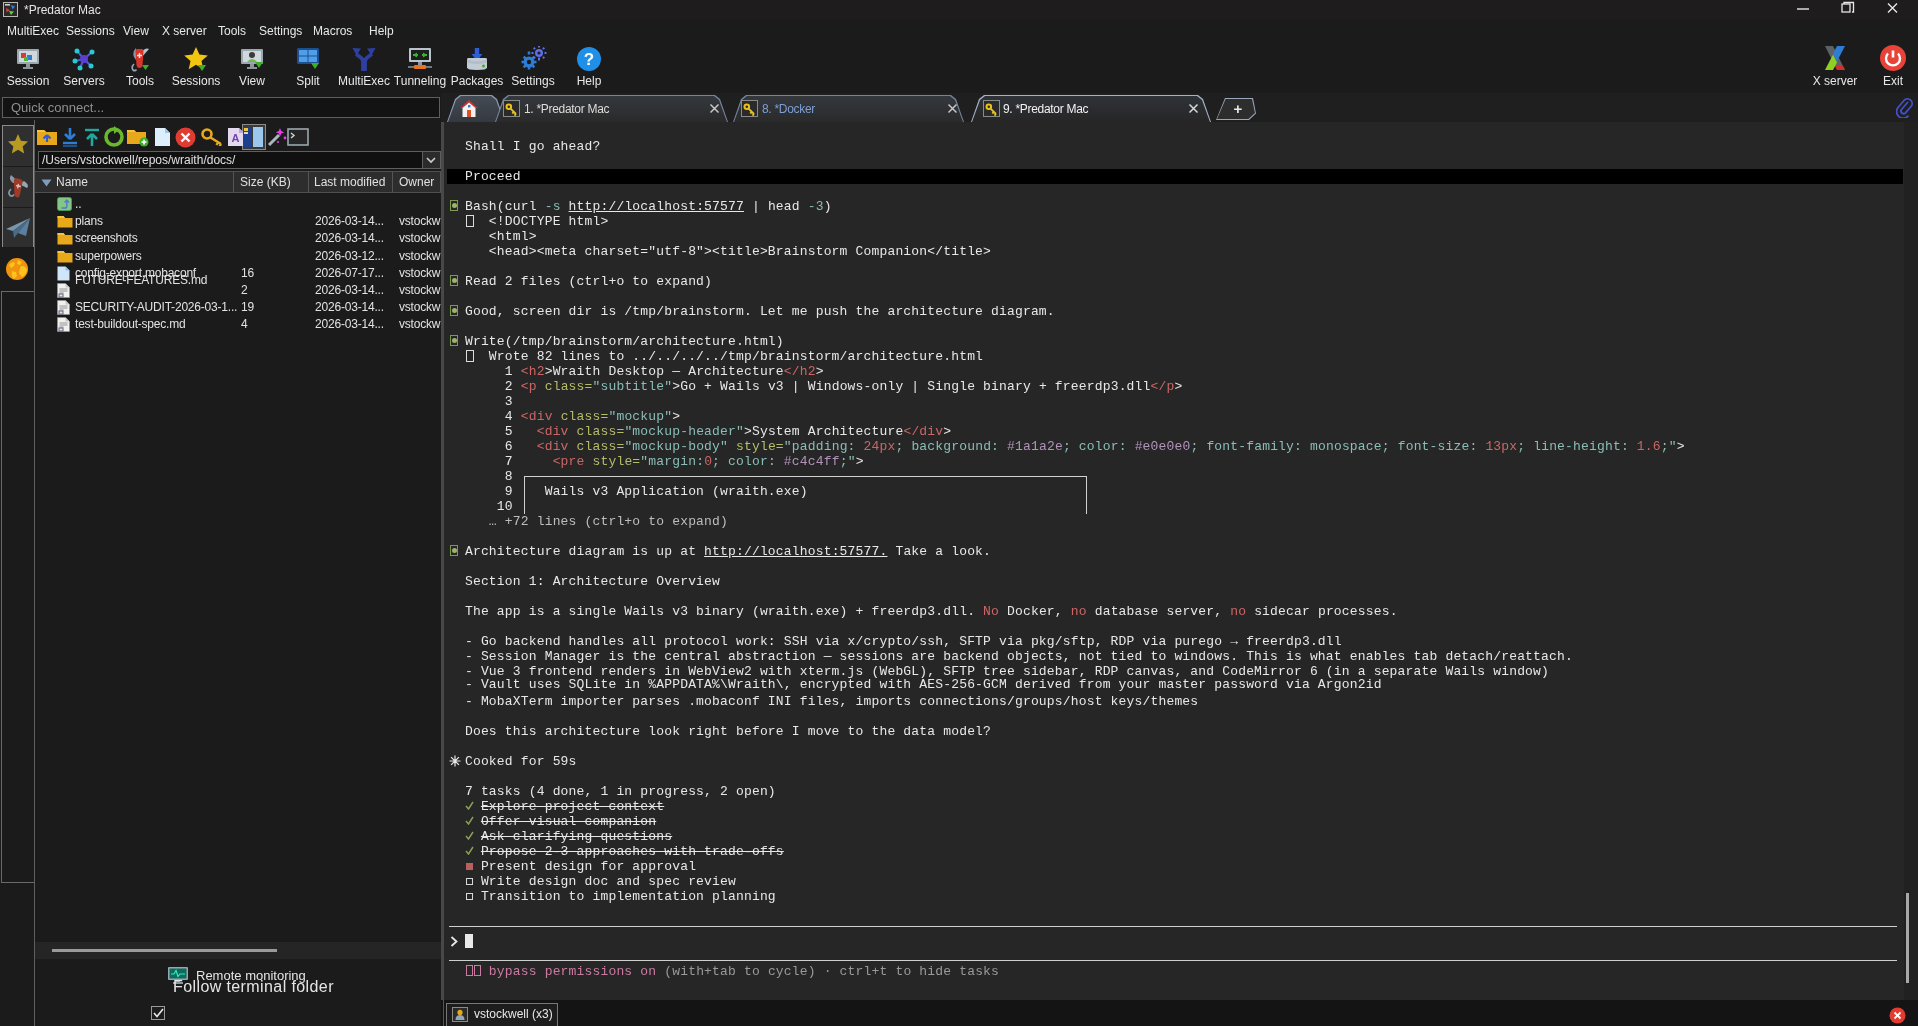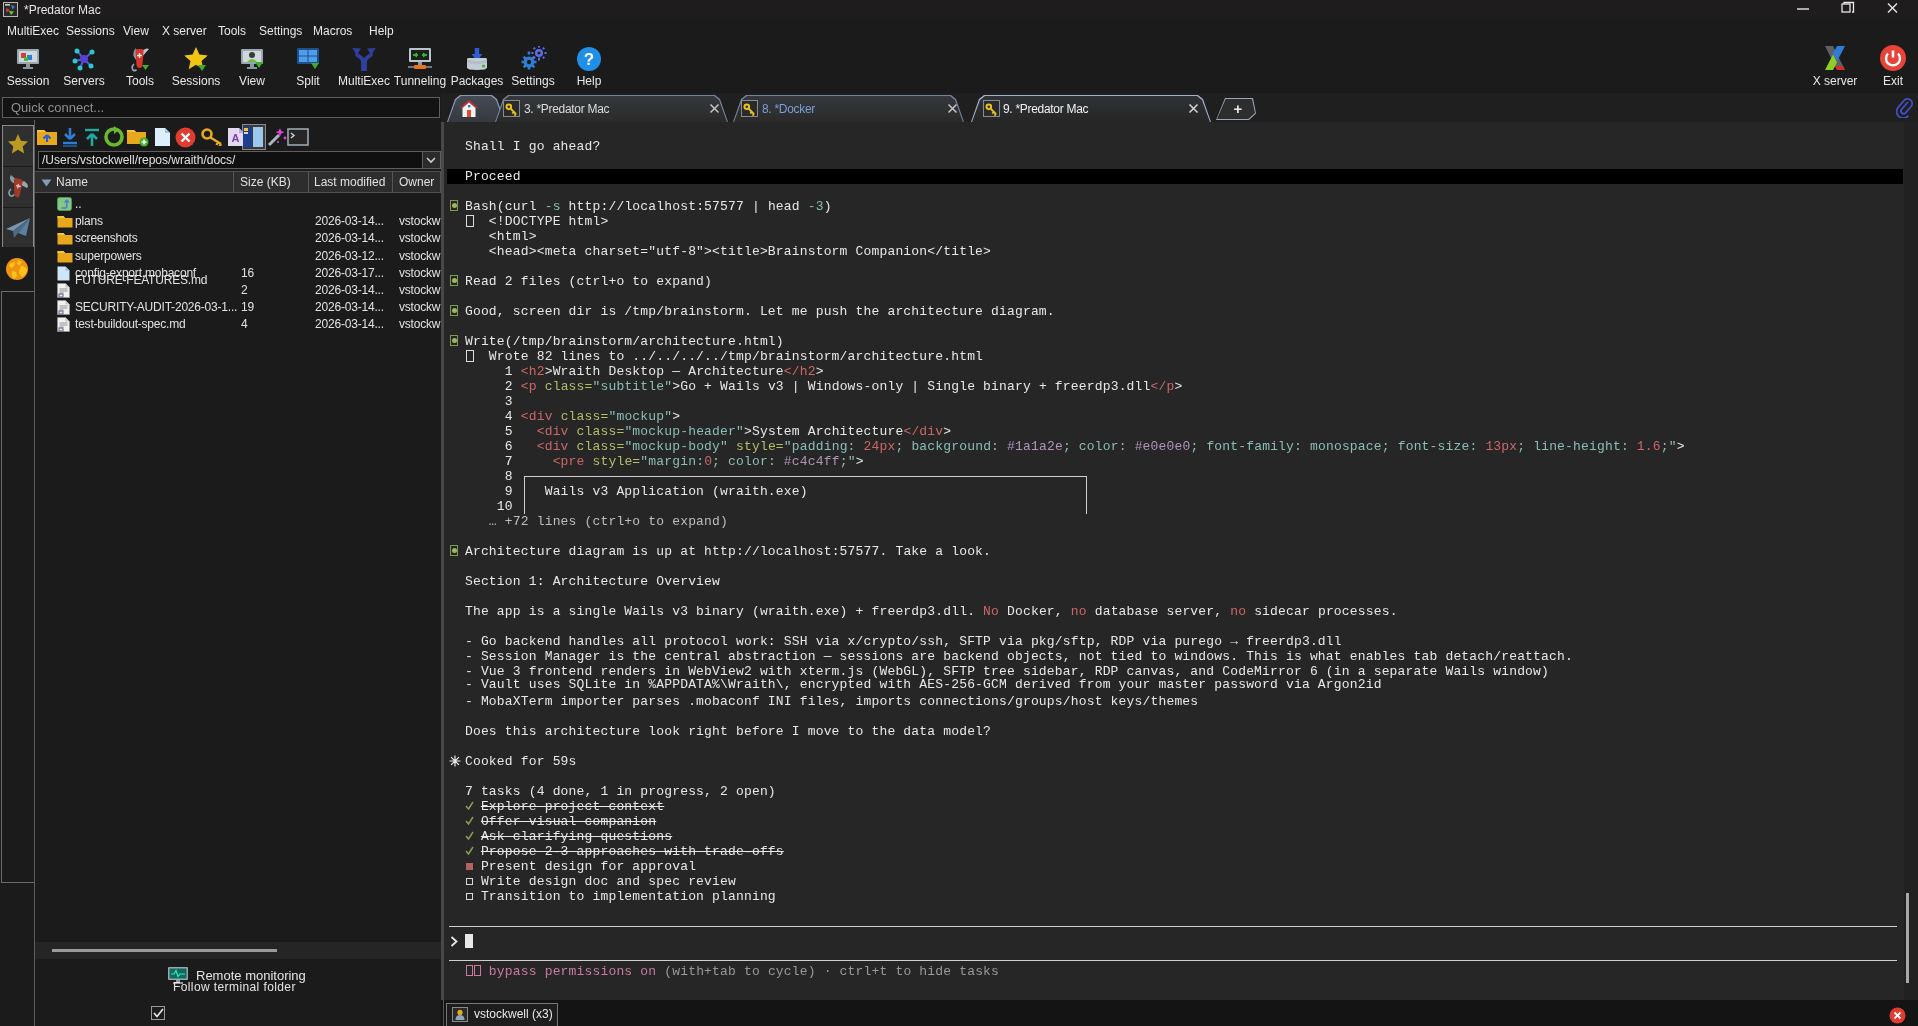--- a/index.html
+++ b/index.html
@@ -1,19 +1,19 @@
 <!DOCTYPE html>
 <html><head><meta charset="utf-8"><title>p</title><style>
 *{margin:0;padding:0;box-sizing:border-box}
 html,body{width:1918px;height:1026px;overflow:hidden;background:#1b1b1b;font-family:"Liberation Sans",sans-serif}
 .ab{position:absolute}
 .trow{position:absolute;height:15px;line-height:15px;font-family:"Liberation Mono",monospace;font-size:13px;letter-spacing:.17px;white-space:pre;color:#e8e8e8}
 .r{color:#cc6666}.g{color:#b5bd68}.aq{color:#8abeb7}.pu{color:#b294bb}
 .pk{color:#cd7aa2}.gy{color:#9a9a9a}.dm{color:#bdbdbd}
-.u{}
+.u{text-decoration:underline}
 .st{text-decoration:line-through}
 .lbl{position:absolute;color:#e8e8e8;font-size:12px;text-align:center}
 .menu{position:absolute;top:0;height:25px;line-height:25px;color:#e8e8e8;font-size:12px}
 .fname{position:absolute;color:#e2e2e2;font-size:12px;letter-spacing:-.2px;height:17px;line-height:17px;white-space:pre}
 </style></head><body>
 <div class="ab" style="left:0;top:0;width:1918px;height:19px;background:#1e1c1c"></div>
 <svg class="ab" style="left:3px;top:2px" width="15" height="15" viewBox="0 0 15 15">
 <rect x="0.5" y="0.5" width="14" height="14" fill="#2a2a2a" stroke="#b8b8b8"></rect>
 <path d="M2 2 h5 v1.6 h-5 z" fill="#cfcfcf"></path>
 <path d="M8 3 l4 1.5 -2.5 3 z" fill="#3b7fd4"></path>
@@ -283,21 +283,21 @@
     </svg></div>
 <div class="fname" style="left:75px;top:247.59999999999997px">superpowers</div>
 <div class="fname" style="left:315px;top:247.59999999999997px">2026-03-12...</div>
 <div class="fname" style="left:399px;top:247.59999999999997px">vstockw</div>
 <div class="ab" style="left:57px;top:265.79999999999995px"><svg width="13" height="15" viewBox="0 0 13 15">
       <path d="M0.5 0.5 h8 l4 4 v10 h-12 z" fill="#cfe6fa"></path>
       <path d="M8.5 0.5 l4 4 h-4 z" fill="#8fc0ea"></path>
     </svg></div>
 <div class="fname" style="left:75px;top:264.79999999999995px">config-export.mobaconf</div>
 <div class="fname" style="left:241px;top:264.79999999999995px">16</div>
-<div class="fname" style="left:315px;top:264.79999999999995px">2026-03-17...</div>
+<div class="fname" style="left:315px;top:264.79999999999995px">2026-07-17...</div>
 <div class="fname" style="left:399px;top:264.79999999999995px">vstockw</div>
 <div class="ab" style="left:57px;top:282.99999999999994px"><svg width="13" height="15" viewBox="0 0 13 15">
       <path d="M0.5 0.5 h8 l4 4 v10 h-12 z" fill="#f0f0f0" stroke="#999" stroke-width=".6"></path>
       <path d="M8.5 0.5 l4 4 h-4 z" fill="#c8c8c8"></path>
       <path d="M2.5 6 h8 M2.5 8 h8 M2.5 10 h4" stroke="#888" stroke-width=".9"></path>
       <rect x="2" y="11" width="4" height="3" fill="#dfe6ee" stroke="#667"></rect>
     </svg></div>
 <div class="fname" style="left:75px;top:272px">FUTURE-FEATURES.md</div>
 <div class="fname" style="left:241px;top:281.99999999999994px">2</div>
 <div class="fname" style="left:315px;top:281.99999999999994px">2026-03-14...</div>
@@ -329,40 +329,40 @@
 <rect x="2.5" y="2.5" width="17" height="10" fill="#0d6b5c"></rect>
 <path d="M4 8 h3 l2 -3.5 2 6 2 -2.5 h5" stroke="#35e8c0" stroke-width="1.2" fill="none"></path>
 <rect x="9" y="14" width="4" height="2" fill="#8a97a0"></rect>
     <rect x="6" y="16" width="10" height="2" fill="#8a97a0"></rect>
   </svg>
 <div class="ab" style="left:196px;top:968px;height:15px;line-height:15px;color:#e5e5e5;font-size:13px">Remote monitoring</div>
 <div class="ab" style="left:151px;top:1006px;width:14px;height:14px;background:#1d1d1d;border:1px solid #9a9a9a"></div>
 <svg class="ab" style="left:153px;top:1008px" width="11" height="10" viewBox="0 0 11 10">
     <path d="M1 5 l3 3.5 L10 1" stroke="#e8e8e8" stroke-width="1.6" fill="none"></path>
   </svg>
-<div class="ab" style="left:173px;top:980px;height:14px;line-height:14px;color:#e5e5e5;font-size:12px;letter-spacing:.4px">Follow terminal folder</div>
+<div class="ab" style="left:173px;top:980px;height:14px;line-height:14px;color:#e5e5e5;font-size:16px;letter-spacing:.4px">Follow terminal folder</div>
 <div class="ab" style="left:441px;top:95px;width:1477px;height:905px;background:#262626"></div>
 <div class="ab" style="left:441px;top:122px;width:3px;height:878px;background:#484848"></div>
 <div class="ab" style="left:441px;top:93px;width:1477px;height:29px;background:#1f1f1f"></div>
 <div class="ab" style="left:447px;top:95px;width:58px;height:27px;background:#8a99b2;clip-path:polygon(0 100%,8px 4px,13px 0,calc(100% - 13px) 0,calc(100% - 8px) 4px,100% 100%)"></div>
 <div class="ab" style="left:448px;top:96px;width:56px;height:26px;background:linear-gradient(#454b54,#343940);clip-path:polygon(0 100%,8px 4px,13px 0,calc(100% - 13px) 0,calc(100% - 8px) 4px,100% 100%)"></div>
 <svg class="ab" style="left:459px;top:99px" width="20" height="19" viewBox="0 0 20 19">
 <path d="M10 1 L19 9 h-2.5 L10 3.2 3.5 9 H1 z" fill="#d42e2e"></path>
 <path d="M3.5 9 L10 3.6 16.5 9 v9 h-13 z" fill="#f2f2f2"></path>
 <rect x="8" y="11" width="4" height="7" fill="#e05028"></rect>
 <rect x="9" y="6" width="2.4" height="2.4" fill="#2e7dd4"></rect>
   </svg>
 <div class="ab" style="left:495px;top:95px;width:233px;height:27px;background:#75849e;clip-path:polygon(0 100%,8px 4px,13px 0,calc(100% - 13px) 0,calc(100% - 8px) 4px,100% 100%)"></div>
 <div class="ab" style="left:496px;top:96px;width:231px;height:26px;background:linear-gradient(#34383d,#2a2a2a);clip-path:polygon(0 100%,8px 4px,13px 0,calc(100% - 13px) 0,calc(100% - 8px) 4px,100% 100%)"></div>
 <div class="ab" style="left:503px;top:100px;width:17px;height:17px;border:1px solid #8a8a8a;background:#2a2a2a"></div>
 <div class="ab" style="left:505px;top:102px"><svg width="13" height="13" viewBox="0 0 13 13">
       <circle cx="3.8" cy="3.8" r="2.3" fill="none" stroke="#e8c320" stroke-width="2"></circle>
       <path d="M5.6 5.6 L11 11 M8.9 8.9 l-1.6 1.6 M11 11 l-1.6 1.6" stroke="#e8c320" stroke-width="1.8" fill="none"></path>
     </svg></div>
-<div class="ab" style="left:524px;top:101px;height:16px;line-height:16px;color:#dcdcdc;font-size:12px;letter-spacing:-.3px">3. *Predator Mac</div>
+<div class="ab" style="left:524px;top:101px;height:16px;line-height:16px;color:#dcdcdc;font-size:12px;letter-spacing:-.3px">1. *Predator Mac</div>
 <svg class="ab" style="left:709px;top:103px" width="11" height="11" viewBox="0 0 11 11">
     <path d="M1.5 1.5 l8 8 M9.5 1.5 l-8 8" stroke="#c8c8c8" stroke-width="1.5"></path>
   </svg>
 <div class="ab" style="left:733px;top:95px;width:231px;height:27px;background:#75849e;clip-path:polygon(0 100%,8px 4px,13px 0,calc(100% - 13px) 0,calc(100% - 8px) 4px,100% 100%)"></div>
 <div class="ab" style="left:734px;top:96px;width:229px;height:26px;background:linear-gradient(#34383d,#2a2a2a);clip-path:polygon(0 100%,8px 4px,13px 0,calc(100% - 13px) 0,calc(100% - 8px) 4px,100% 100%)"></div>
 <div class="ab" style="left:741px;top:100px;width:17px;height:17px;border:1px solid #8a8a8a;background:#2a2a2a"></div>
 <div class="ab" style="left:743px;top:102px"><svg width="13" height="13" viewBox="0 0 13 13">
       <circle cx="3.8" cy="3.8" r="2.3" fill="none" stroke="#e8c320" stroke-width="2"></circle>
       <path d="M5.6 5.6 L11 11 M8.9 8.9 l-1.6 1.6 M11 11 l-1.6 1.6" stroke="#e8c320" stroke-width="1.8" fill="none"></path>
     </svg></div>

